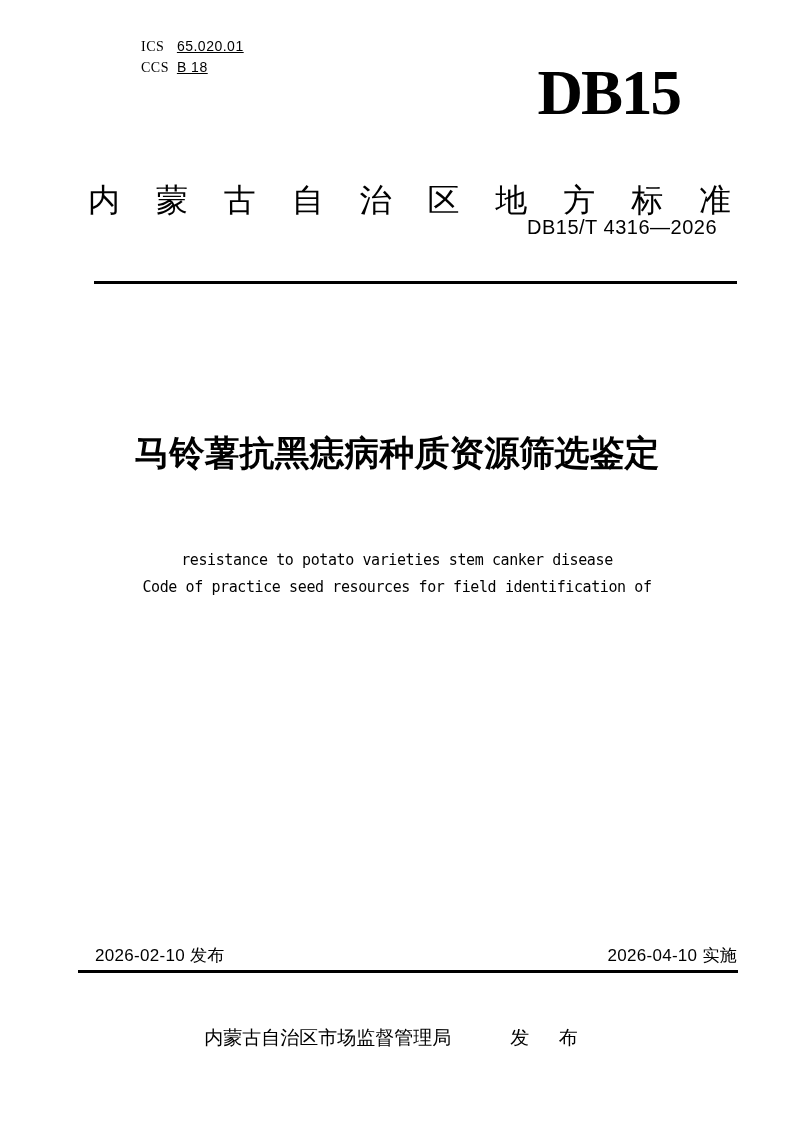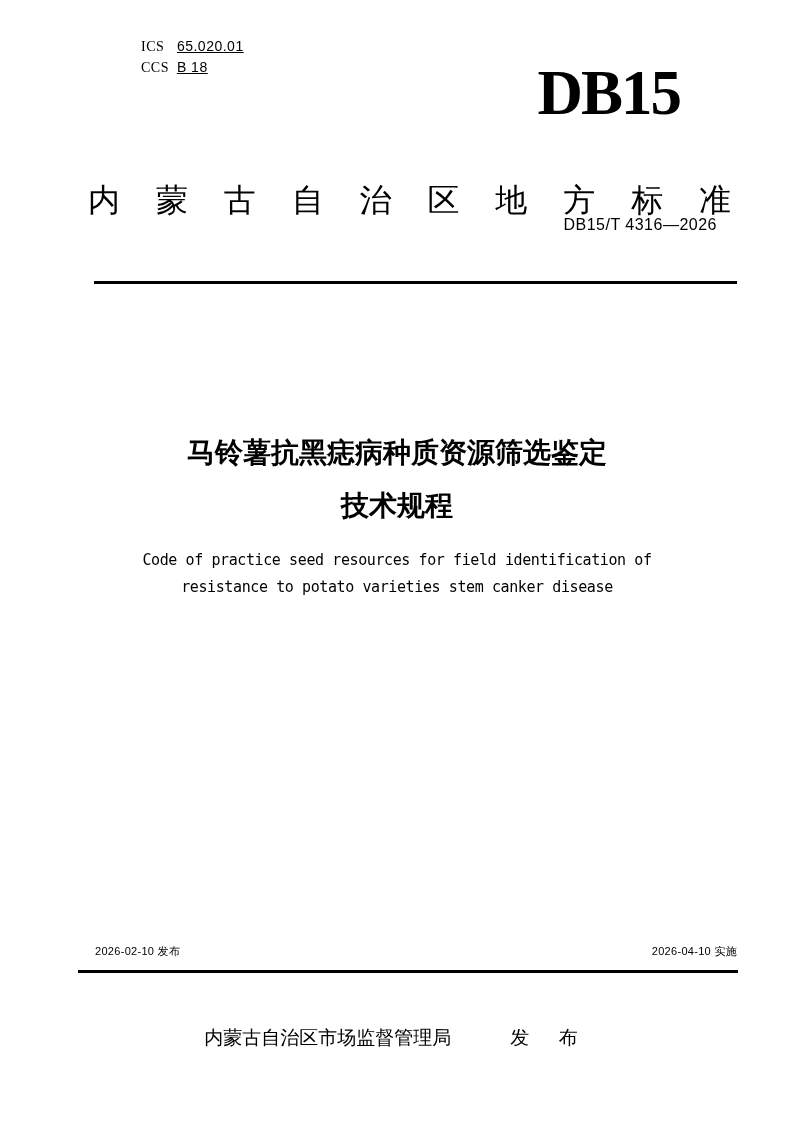--- a/index.html
+++ b/index.html
@@ -61,21 +61,21 @@
     word-spacing: 27px;
     font-weight: 400;
     margin-top: 30px;
   }
 
   
   .std-number {
     position: absolute;
     right: 77px;
     top: 216px;
-    font-size: 16px;
+    font-size: 20px;
     letter-spacing: 0.5px;
     font-weight: 500;
   }
 
   
   .rule-top {
     position: absolute;
     left: 94px;
     top: 281px;
     width: 643px;
@@ -91,21 +91,21 @@
     background: #000;
   }
 
   
   .title-cn {
     position: absolute;
     left: 0;
     top: 426px;
     width: 100%;
     text-align: center;
-    font-size: 28px;
+    font-size: 35px;
     line-height: 53px;
     font-weight: bold;
   }
 
   
   .title-en {
     position: absolute;
     left: 0;
     top: 547px;
     width: 100%;
@@ -117,21 +117,21 @@
   }
 
   
   .dates {
     position: absolute;
     left: 95px;
     top: 944px;
     width: 642px;
     display: flex;
     justify-content: space-between;
-    font-size: 11px;
+    font-size: 17px;
     letter-spacing: 0.3px;
     font-weight: 500;
   }
 
   
   .publisher {
     position: absolute;
     left: 0;
     top: 1025px;
     width: 100%;
@@ -163,26 +163,25 @@
   <div class="logo">DB15</div>
 
   <div class="std-name">内 蒙 古 自 治 区 地 方 标 准</div>
 
   <div class="std-number">DB15/T 4316—2026</div>
 
   <div class="rule-top"></div>
 
   <div class="title-cn">
     <div>马铃薯抗黑痣病种质资源筛选鉴定</div>
-    <div>技术规程</div>
   </div>
 
   <div class="title-en">
+    <div>resistance to potato varieties stem canker disease</div>
     <div>Code of practice seed resources for field identification of</div>
-    <div>resistance to potato varieties stem canker disease</div>
   </div>
 
   <div class="dates">
     <span>2026-02-10 发布</span>
     <span>2026-04-10 实施</span>
   </div>
 
   <div class="rule-bottom"></div>
 
   <div class="publisher">

